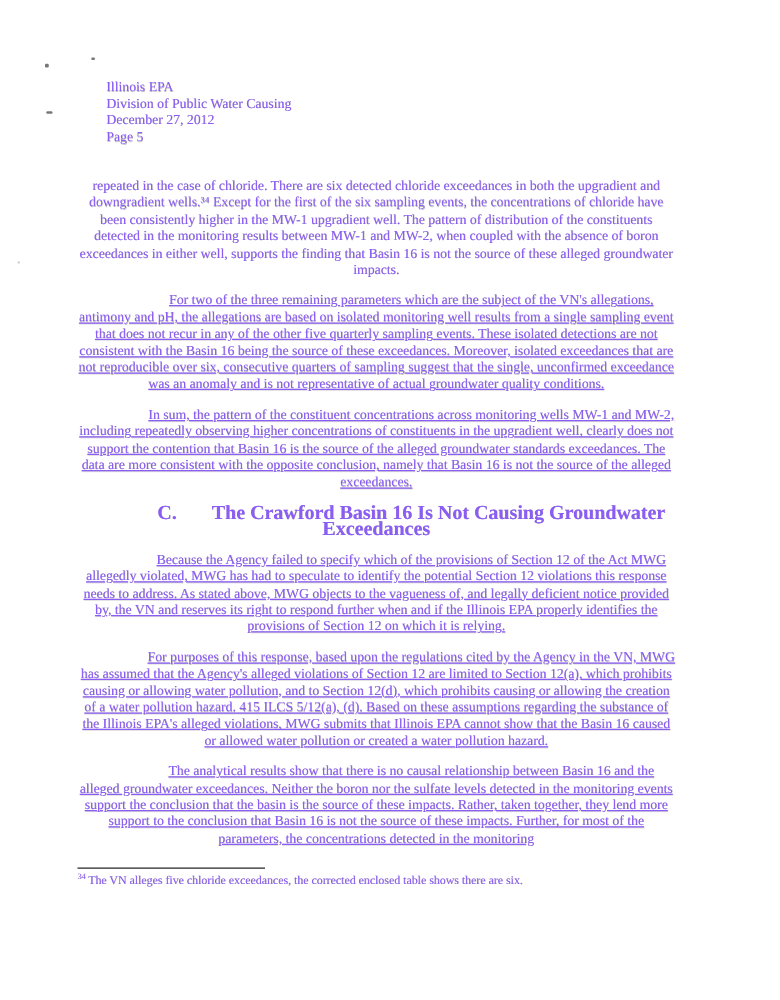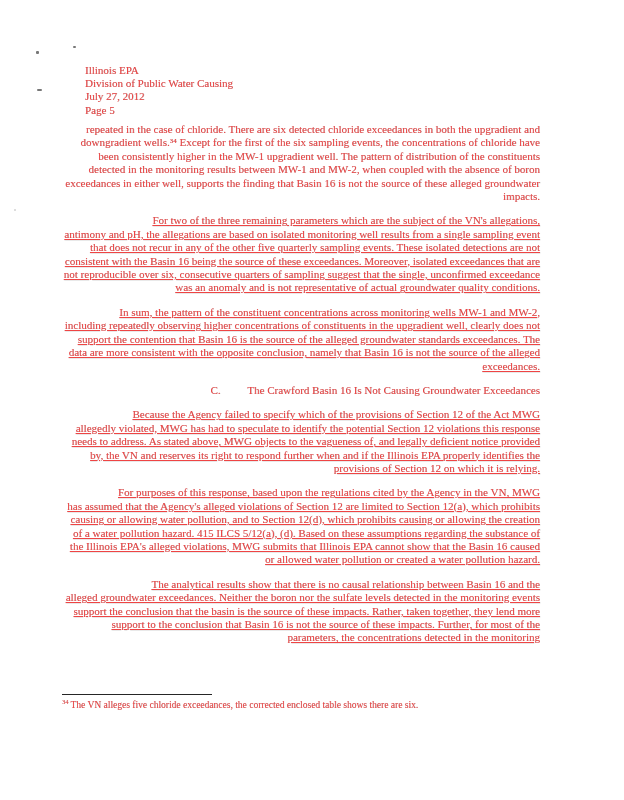--- a/index.html
+++ b/index.html
@@ -7,52 +7,52 @@
     padding: 0;
     background: #ffffff;
   }
   .page {
     position: relative;
     width: 624px;
     height: 800px;
     background: #ffffff;
     overflow: hidden;
     font-family: "Liberation Serif", serif;
-    color: #ef4444;
+    color: #8b5cf6;
     text-shadow: 0.3px 0.3px 0.5px rgba(45,45,45,0.35);
   }
   .doc-header {
     position: absolute;
     left: 85px;
     top: 64px;
     font-size: 11px;
     line-height: 13.2px;
     white-space: nowrap;
   }
   .doc-body {
     position: absolute;
     left: 62px;
-    top: 123px;
+    top: 143px;
     width: 478px;
     font-size: 11px;
     line-height: 13.4px;
-    text-align: right;
+    text-align: center;
   }
   .para {
     margin: 0 0 11px 0;
   }
   .para.indent {
     text-indent: 56px;
     text-decoration: underline;
   }
   .section-heading {
     margin: 0 0 11px 0;
-    font-size: 11px;
+    font-size: 16px;
     line-height: 13.4px;
-    font-weight: normal;
+    font-weight: bold;
   }
   .sec-label {
     margin-left: 56px;
   }
   .sec-title {
     margin-left: 24px;
   }
   sup {
     font-size: 7.5px;
     line-height: 0;
@@ -96,21 +96,21 @@
 <div class="page">
 
   <div class="artifact a1"></div>
   <div class="artifact a2"></div>
   <div class="artifact a3"></div>
   <div class="artifact a4"></div>
 
   <header class="doc-header">
     <div>Illinois EPA</div>
     <div>Division of Public Water Causing</div>
-    <div>July 27, 2012</div>
+    <div>December 27, 2012</div>
     <div>Page 5</div>
   </header>
 
   <main class="doc-body">
     <p class="para">repeated in the case of chloride.  There are six detected chloride exceedances in both the upgradient and downgradient wells.³⁴  Except for the first of the six sampling events, the concentrations of chloride have been consistently higher in the MW-1 upgradient well.  The pattern of distribution of the constituents detected in the monitoring results between MW-1 and MW-2, when coupled with the absence of boron exceedances in either well, supports the finding that Basin 16 is not the source of these alleged groundwater impacts.</p>
     <p class="para indent">For two of the three remaining parameters which are the subject of the VN's allegations, antimony and pH, the allegations are based on isolated monitoring well results from a single sampling event that does not recur in any of the other five quarterly sampling events.  These isolated detections are not consistent with the Basin 16 being the source of these exceedances. Moreover, isolated exceedances that are not reproducible over six, consecutive quarters of sampling suggest that the single, unconfirmed exceedance was an anomaly and is not representative of actual groundwater quality conditions.</p>
     <p class="para indent">In sum, the pattern of the constituent concentrations across monitoring wells MW-1 and MW-2, including repeatedly observing higher concentrations of constituents in the upgradient well, clearly does not support the contention that Basin 16 is the source of the alleged groundwater standards exceedances.  The data are more consistent with the opposite conclusion, namely that Basin 16 is not the source of the alleged exceedances.</p>
 
     <h3 class="section-heading">
       <span class="sec-label">C.</span>

